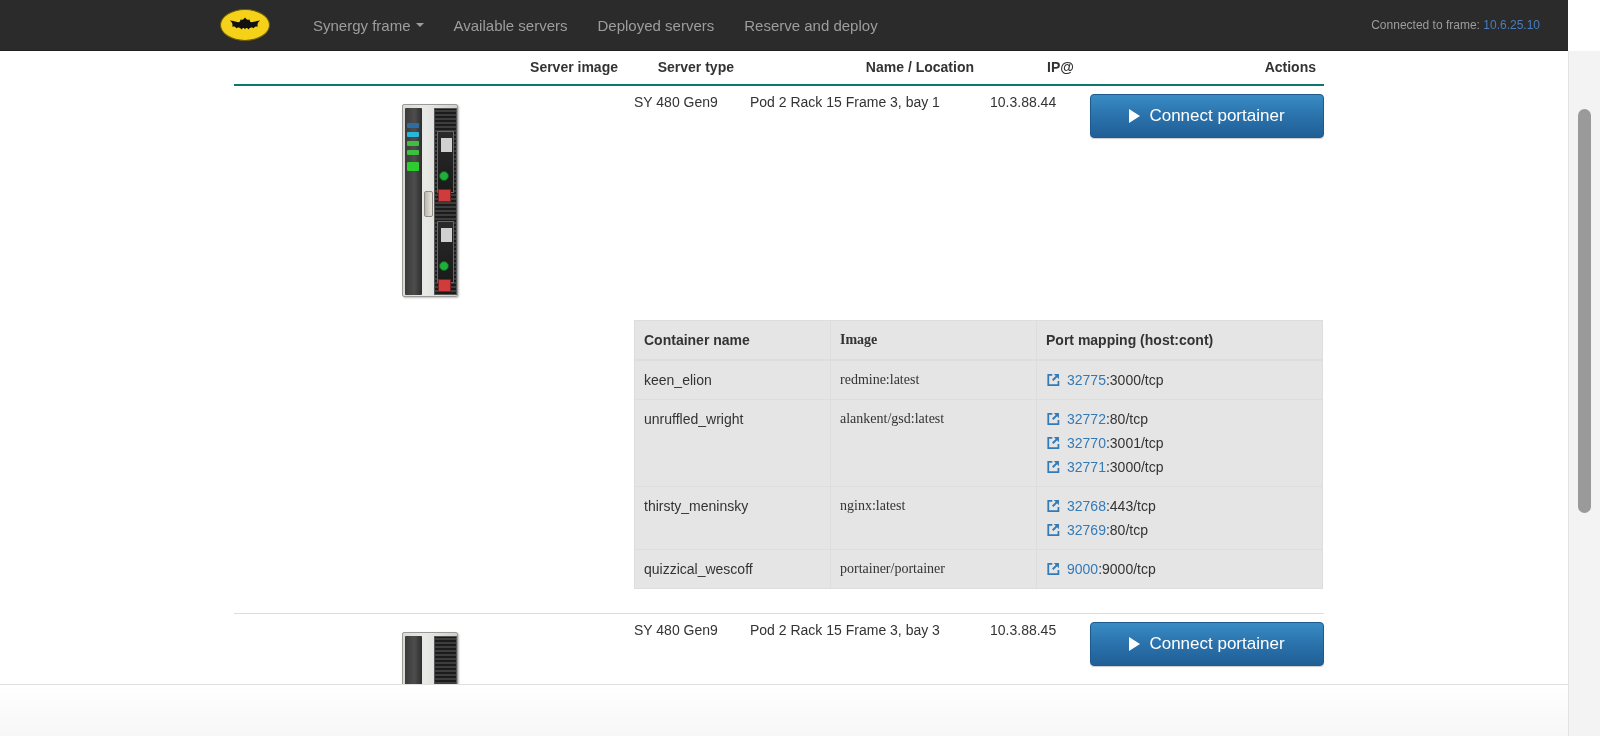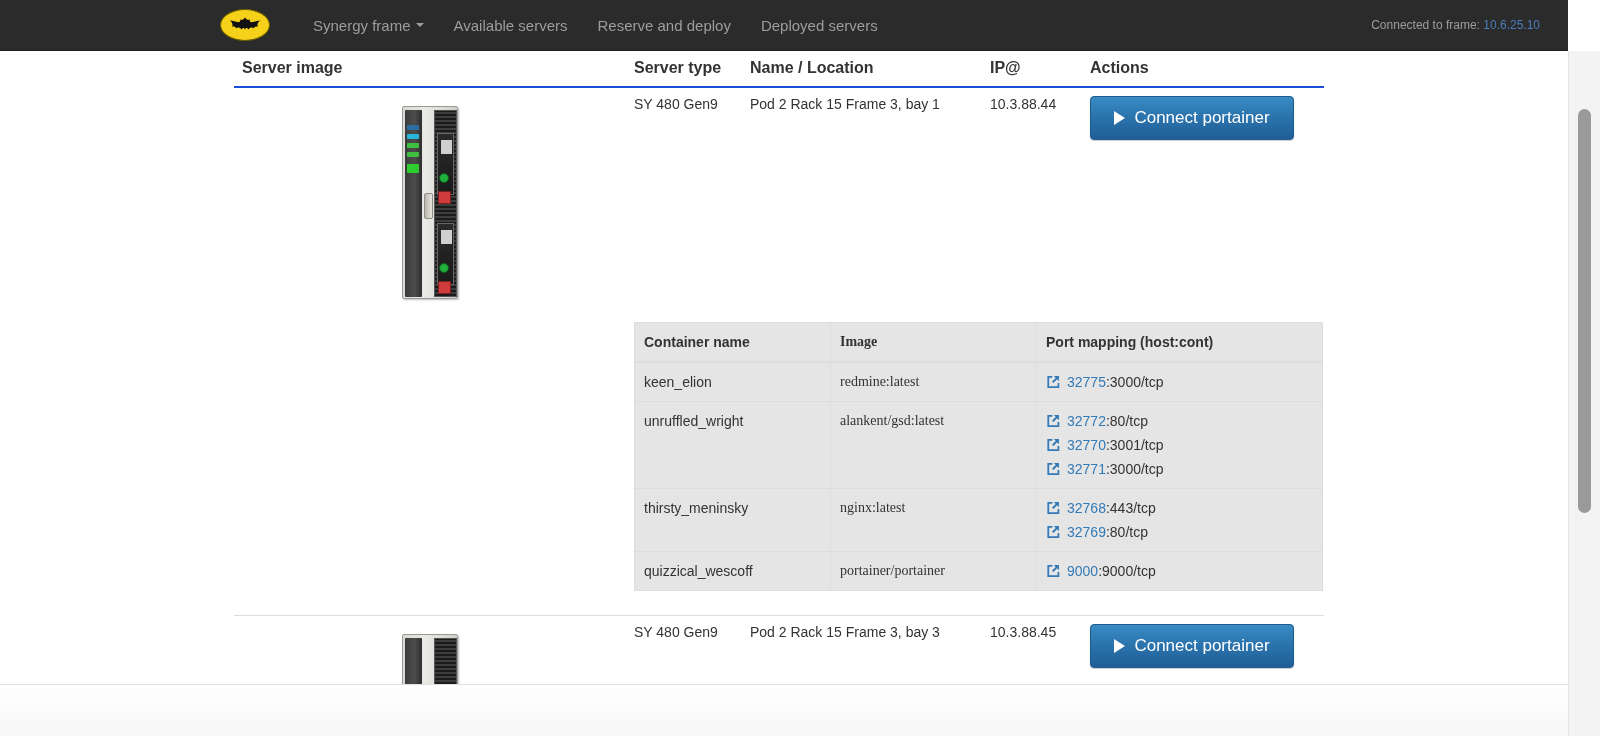--- a/index.html
+++ b/index.html
@@ -72,26 +72,26 @@
   }
   .container {
     position: relative;
     width: 1090px;
     margin-left: 234px;
   }
 
   
   .srv-table { width: 1090px; border-collapse: collapse; table-layout: fixed; }
   .srv-table > thead > tr > th {
-    text-align: left;
-    font-size: 16px;
+    text-align: right;
+    font-size: 14px;
     font-weight: bold;
     color: #333333;
     padding: 8px 8px 9px 8px;
-    border-bottom: 2px solid #1d4ed8;
+    border-bottom: 2px solid #0f766e;
     vertical-align: bottom;
   }
   .col-img   { width: 392px; }
   .col-type  { width: 116px; }
   .col-name  { width: 240px; }
   .col-ip    { width: 100px; }
   .col-act   { width: 242px; }
 
   .srv-row > td {
     padding: 8px;
@@ -159,21 +159,21 @@
   .blade .grn.g1 { top: 66px; } .blade .grn.g2 { top: 156px; }
   .blade .red {
     position: absolute; left: 35px; width: 13px; height: 13px;
     background: #d03c3c; border: 1px solid #7d1f1f;
   }
   .blade .red.r1 { top: 84px; } .blade .red.r2 { top: 174px; }
 
   
   .btn-connect {
     display: inline-flex; align-items: center; justify-content: center;
-    width: 204px; height: 44px;
+    width: 234px; height: 44px;
     background: linear-gradient(180deg,#3a8bc4 0%,#2a72ac 50%,#205f96 100%);
     border: 1px solid #1d5party; border: 1px solid #1d5b8f;
     border-radius: 4px;
     color: #ffffff; font-size: 17px;
     cursor: pointer;
     box-shadow: 0 1px 1px rgba(0,0,0,.2);
     white-space: nowrap;
     text-align: center;
   }
   .btn-connect .play {
@@ -250,22 +250,22 @@
           C80 14 74 18 67 18 C63 18 61 15 62 11 C58 13 54 12 50 6 Z"></path>
       </svg>
     </span>
   </div>
   <div class="navlinks">
     <a class="navlink">
       <span>Synergy frame</span>
       <span class="caret"></span>
     </a>
     <a class="navlink">Available servers</a>
+    <a class="navlink">Deployed servers</a>
     <a class="navlink">Reserve and deploy</a>
-    <a class="navlink">Deployed servers</a>
   </div>
   <div class="nav-right">
     <span>Connected to frame:</span>
     <span class="ip">10.6.25.10</span>
   </div>
 </div>
 
 <div class="page">
   <div class="container">
     <table class="srv-table">

